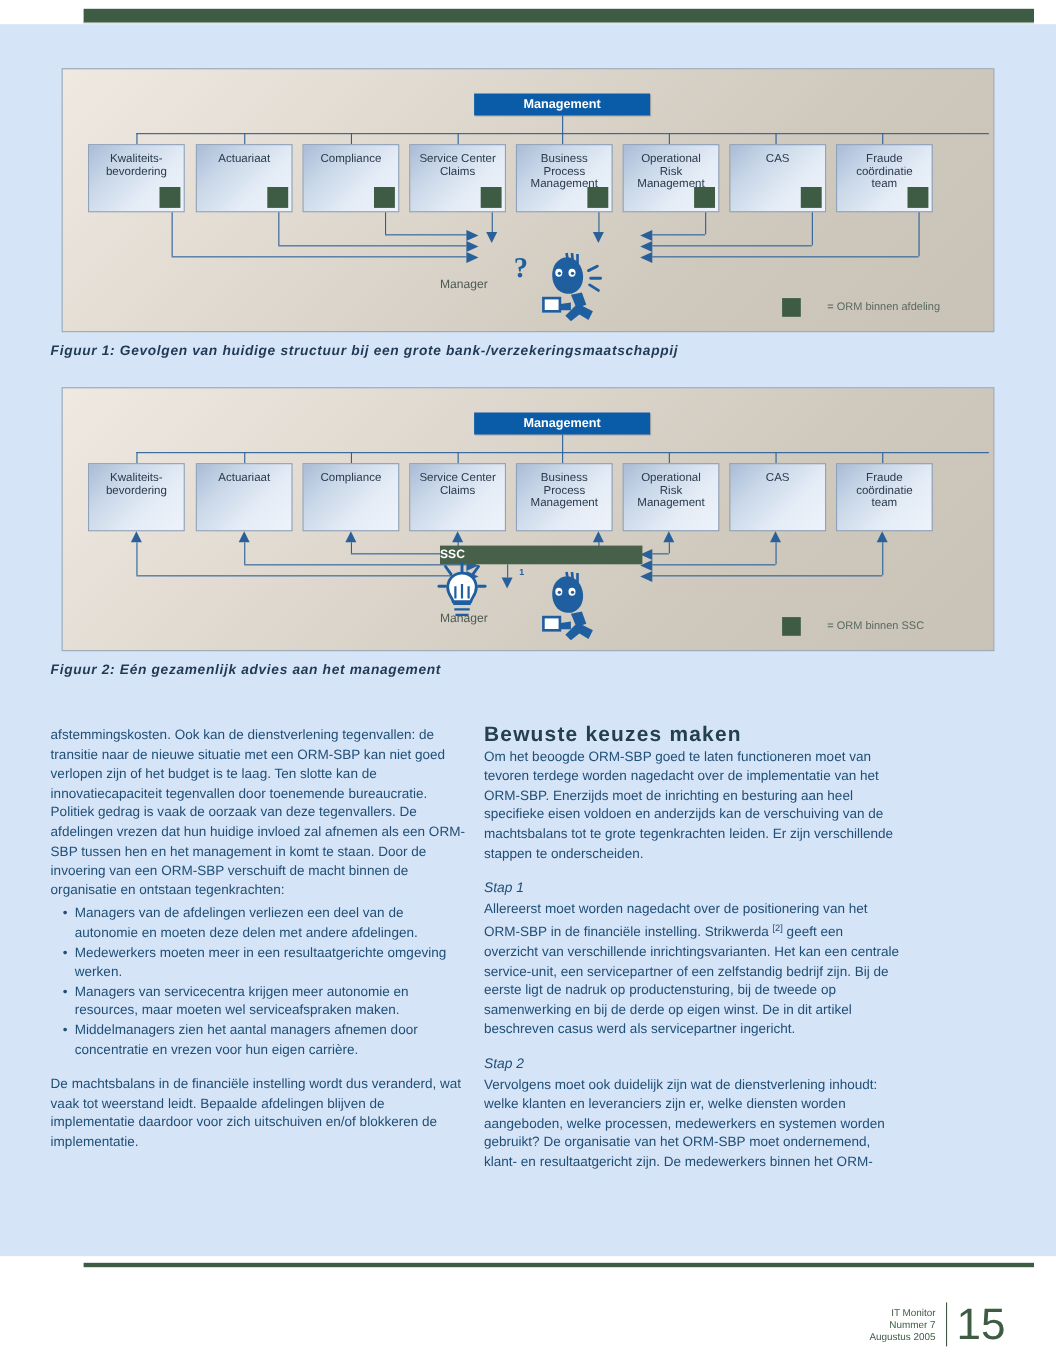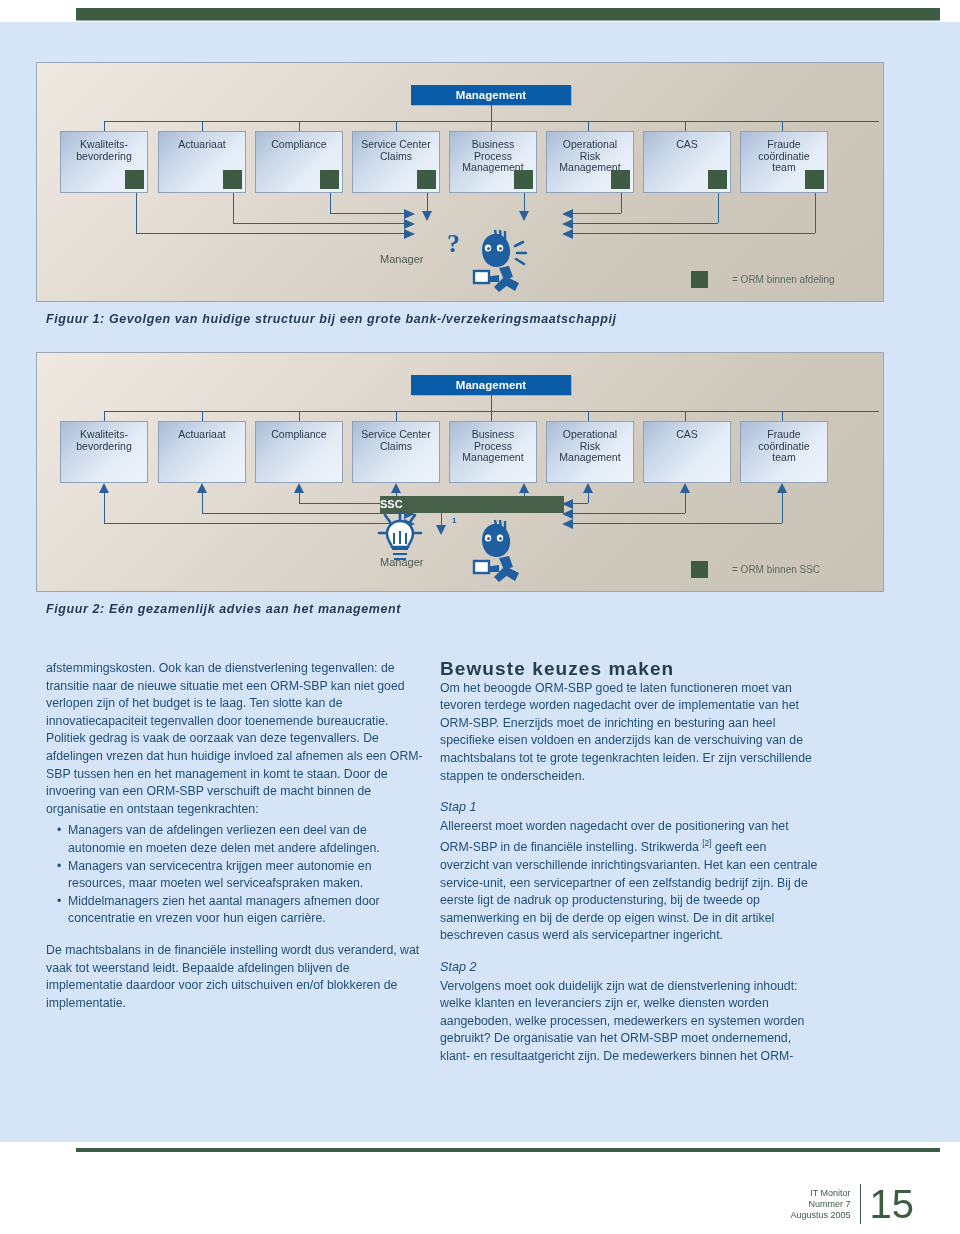--- a/index.html
+++ b/index.html
@@ -31,21 +31,21 @@
   .botbar {
     position: absolute;
     left: 76px; top: 1148px;
     width: 864px; height: 4px;
     background: #3e5c44;
   }
 
   
   .figure {
     position: absolute;
-    left: 36px;
+    left: 56px;
     width: 848px;
     border: 1px solid #9aa6b4;
     background: linear-gradient(135deg, #efe9e2 0%, #ded7cd 38%, #cfc8bd 70%, #c9c2b7 100%);
     box-sizing: border-box;
   }
   #figure1 { top: 62px; height: 240px; }
   #figure2 { top: 352px; height: 240px; }
 
   .figcap {
     position: absolute;
@@ -446,20 +446,21 @@
       <span>= ORM binnen SSC</span>
     </div>
   </div>
 
   <div class="figcap" id="cap2">Figuur 2: Eén gezamenlijk advies aan het management</div>
 
   <div class="col" id="colL">
     <p class="tight">afstemmingskosten. Ook kan de dienstverlening tegenvallen: de transitie naar de nieuwe situatie met een ORM-SBP kan niet goed verlopen zijn of het budget is te laag. Ten slotte kan de innovatiecapaciteit tegenvallen door toenemende bureaucratie. Politiek gedrag is vaak de oorzaak van deze tegenvallers. De afdelingen vrezen dat hun huidige invloed zal afnemen als een ORM-SBP tussen hen en het management in komt te staan. Door de invoering van een ORM-SBP verschuift de macht binnen de organisatie en ontstaan tegenkrachten:</p>
     <ul>
       <li>Managers van de afdelingen verliezen een deel van de autonomie en moeten deze delen met andere afdelingen.</li>
+      <li>Medewerkers moeten meer in een resultaatgerichte omgeving werken.</li>
       <li>Managers van servicecentra krijgen meer autonomie en resources, maar moeten wel serviceafspraken maken.</li>
       <li>Middelmanagers zien het aantal managers afnemen door concentratie en vrezen voor hun eigen carrière.</li>
     </ul>
     <p>De machtsbalans in de financiële instelling wordt dus veranderd, wat vaak tot weerstand leidt. Bepaalde afdelingen blijven de implementatie daardoor voor zich uitschuiven en/of blokkeren de implementatie.</p>
   </div>
 
   <div class="col" id="colR">
     <h2 class="sechead">Bewuste keuzes maken</h2>
     <p>Om het beoogde ORM-SBP goed te laten functioneren moet van tevoren terdege worden nagedacht over de implementatie van het ORM-SBP. Enerzijds moet de inrichting en besturing aan heel specifieke eisen voldoen en anderzijds kan de verschuiving van de machtsbalans tot te grote tegenkrachten leiden. Er zijn verschillende stappen te onderscheiden.</p>
 

